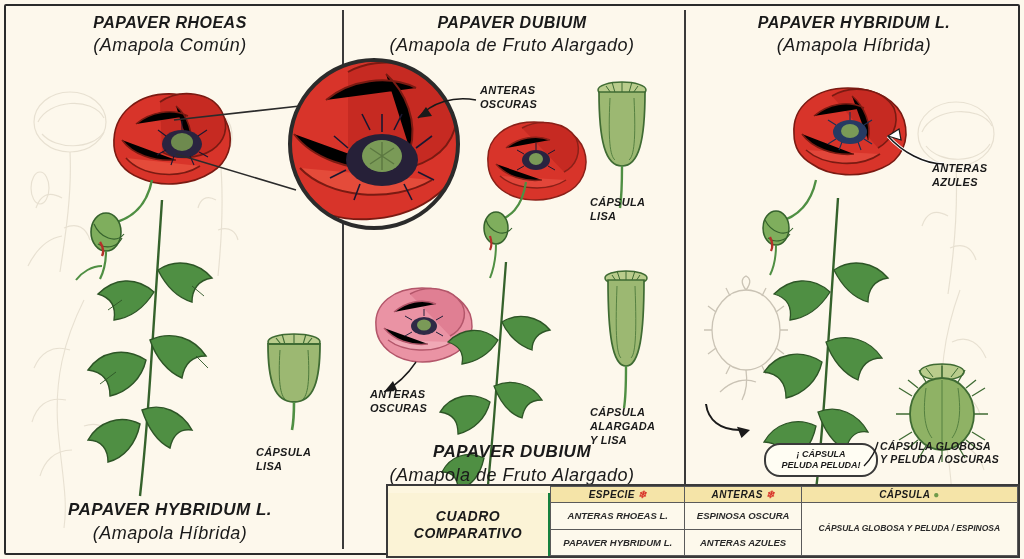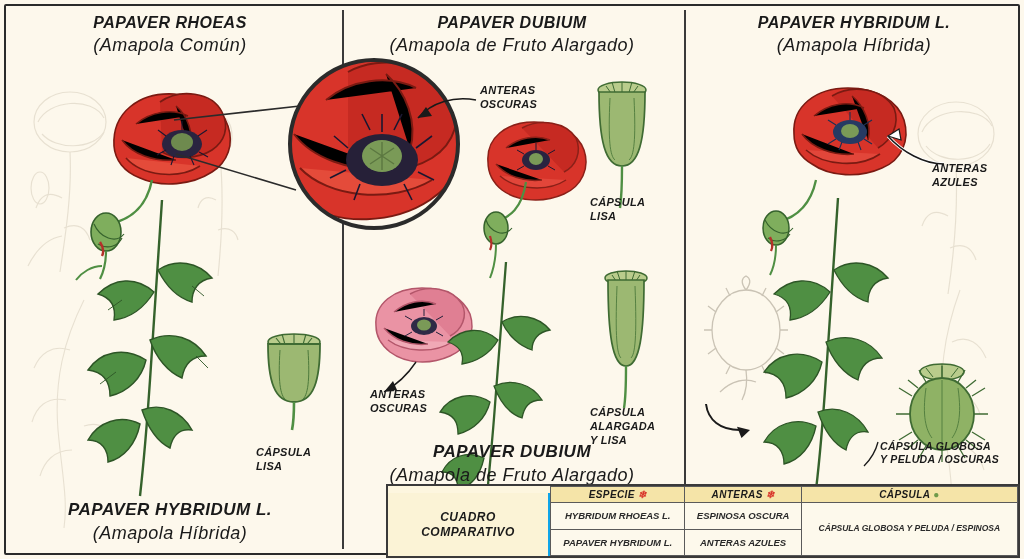--- a/index.html
+++ b/index.html
@@ -28,22 +28,22 @@
   .ghost{position:absolute;opacity:.18;}
   svg{display:block;overflow:visible;}
 
   
   .table-wrap{
     position:absolute;left:386px;top:484px;width:630px;height:70px;
     border:2px solid #3a3a3a;background:#fdf6df;display:flex;
   }
   .table-title{
     width:160px;display:flex;align-items:center;justify-content:center;text-align:center;
-    font-style:italic;font-weight:bold;font-size:12px;letter-spacing:.5px;line-height:1.2;
-    border-right:2px solid #0ea5e9;background:#fbf3d6;margin-top:7px;
+    font-style:italic;font-weight:bold;font-size:14px;letter-spacing:.5px;line-height:1.2;
+    border-right:2px solid #15803d;background:#fbf3d6;margin-top:7px;
   }
   table{border-collapse:collapse;width:468px;font-size:9.5px;}
   th,td{border:1px solid #5a5a5a;padding:2px 5px;text-align:center;font-style:italic;}
   thead th{background:#f5e4a8;font-weight:bold;font-size:10px;letter-spacing:.4px;}
   tbody td{background:#fdf9ec;font-weight:bold;color:#2a2a2a;}
   .cap-cell{font-size:8.5px;line-height:1.15;}
   .bubble{
     position:absolute;left:764px;top:443px;width:104px;
     border:2px solid #3a3a3a;border-radius:16px;background:#fffdf3;
     text-align:center;font-size:9px;font-style:italic;font-weight:bold;
@@ -409,20 +409,24 @@
       </g>
     </svg>
   </div>
   <div style="position:absolute;left:700px;top:400px;">
     <svg width="60" height="40" viewBox="0 0 60 40">
       <path d="M6 4C8 20 20 30 40 30" stroke="#1a1a1a" stroke-width="2" fill="none"></path>
       <path d="M40 30l-12-6 2 12Z" fill="#1a1a1a" transform="translate(10,0) rotate(-12 40 30)"></path>
     </svg>
   </div>
 
+  <div class="bubble">
+    <span style="white-space:pre;">¡ CÁPSULA
+PELUDA PELUDA!</span>
+  </div>
   <div class="label small" style="left:880px;top:440px;white-space:pre;">CÁPSULA GLOBOSA
 Y PELUDA / OSCURAS</div>
   <div style="position:absolute;left:862px;top:440px;">
     <svg width="26" height="30" viewBox="0 0 26 30">
         <path d="M2 26C10 18 14 10 16 2" stroke="#1a1a1a" stroke-width="1.3" fill="none"></path>
       </svg>
   </div>
 
   <div class="table-wrap">
     <div class="table-title">
@@ -441,21 +445,21 @@
             <span style="color:#d8342a;">❄</span>
           </th>
           <th>
             <span>CÁPSULA</span>
             <span style="color:#6f9a4a;">●</span>
           </th>
         </tr>
       </thead>
       <tbody>
         <tr>
-          <td>HYBRIDUM RHOEAS L.</td>
+          <td>ANTERAS RHOEAS L.</td>
           <td>ESPINOSA OSCURA</td>
           <td class="cap-cell" rowspan="2">CÁPSULA GLOBOSA Y PELUDA / ESPINOSA</td>
         </tr>
         <tr>
           <td>PAPAVER HYBRIDUM L.</td>
           <td>ANTERAS AZULES</td>
         </tr>
       </tbody>
     </table>
   </div>

